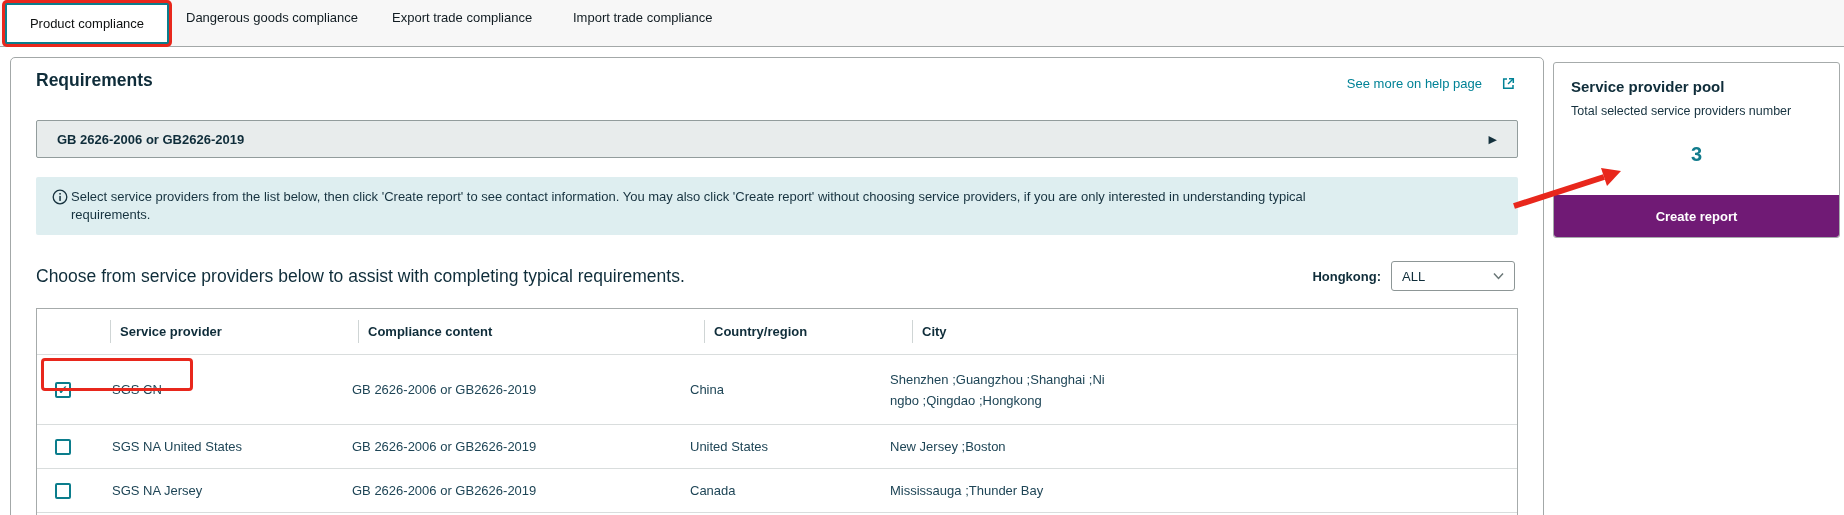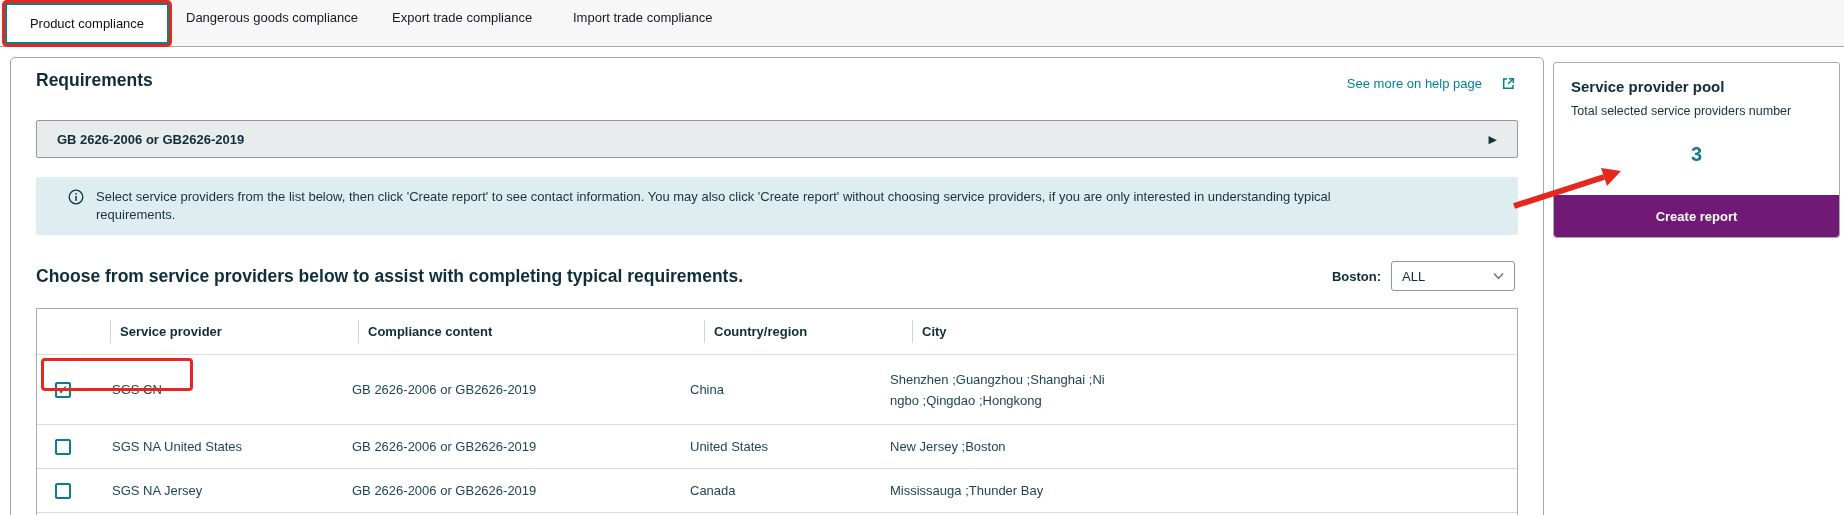--- a/index.html
+++ b/index.html
@@ -23,26 +23,26 @@
   .req-title { position:absolute; left:25px; top:12px; font-size:17.5px; font-weight:bold; color:#0f2d3a; }
   .help-link { position:absolute; right:28px; top:18px; display:flex; align-items:center; gap:20px;
                color:#008296; font-size:13px; cursor:pointer; }
   .accordion { position:absolute; left:25px; top:62px; width:1482px; height:38px;
                background:#e8ecec; border:1px solid #929c9c; border-radius:2px;
                display:flex; align-items:center; padding:0 20px; cursor:pointer; }
   .accordion .lab { font-size:13px; font-weight:bold; color:#0f2d3a; }
   .accordion .caret { margin-left:auto; font-size:11px; color:#14313d; }
 
   .banner { position:absolute; left:25px; top:119px; width:1482px;
-            background:#deeef0; border-radius:2px; padding:11px 20px 11px 32px;
-            display:flex; align-items:flex-start; gap:12px; }
+            background:#deeef0; border-radius:2px; padding:11px 20px 11px 16px;
+            display:flex; align-items:flex-start; gap:3px; }
   .banner .txt { font-size:13px; color:#16323f; line-height:18px; max-width:1280px; }
   .banner svg { flex:none; margin-top:1px; }
 
-  .choose-h { position:absolute; left:25px; top:208px; font-size:17.5px; font-weight:bold; color:#0f2d3a; }
+  .choose-h { position:absolute; left:25px; top:208px; font-size:17.5px; font-weight:normal; color:#0f2d3a; }
 
   .country-row { position:absolute; right:28px; top:203px; display:flex; align-items:center; gap:10px; }
   .country-row .clabel { font-size:13px; font-weight:bold; color:#0f2d3a; }
   .select { width:124px; height:30px; border:1px solid #8d9696; border-radius:3px; background:#fff;
             display:flex; align-items:center; justify-content:space-between; padding:0 10px;
             font-size:13px; color:#0f2d3a; cursor:pointer;gap:46px; }
 
   
   .tbl { position:absolute; left:25px; top:250px; width:1482px; height:222px;
          border:1px solid #a6abab; background:#fff; overflow:hidden; }
@@ -120,21 +120,21 @@
         <circle cx="8" cy="8" r="6.8" fill="none" stroke="#16323f" stroke-width="1.3"></circle>
         <rect x="7.3" y="6.9" width="1.5" height="5" fill="#16323f"></rect>
         <rect x="7.3" y="4" width="1.5" height="1.6" fill="#16323f"></rect>
       </svg>
       <div class="txt">Select service providers from the list below, then click 'Create report' to see contact information. You may also click 'Create report' without choosing service providers, if you are only interested in understanding typical requirements.</div>
     </div>
 
     <div class="choose-h">Choose from service providers below to assist with completing typical requirements.</div>
 
     <div class="country-row">
-      <span class="clabel">Boston:</span>
+      <span class="clabel">Hongkong:</span>
       <div class="select">
         <span>ALL</span>
         <svg width="11" height="8" viewBox="0 0 11 8">
           <path d="M1 1.5 L5.5 6.5 L10 1.5" fill="none" stroke="#6a7777" stroke-width="1.5"></path>
         </svg>
       </div>
     </div>
 
     <div class="tbl">
       <div class="hrow">

